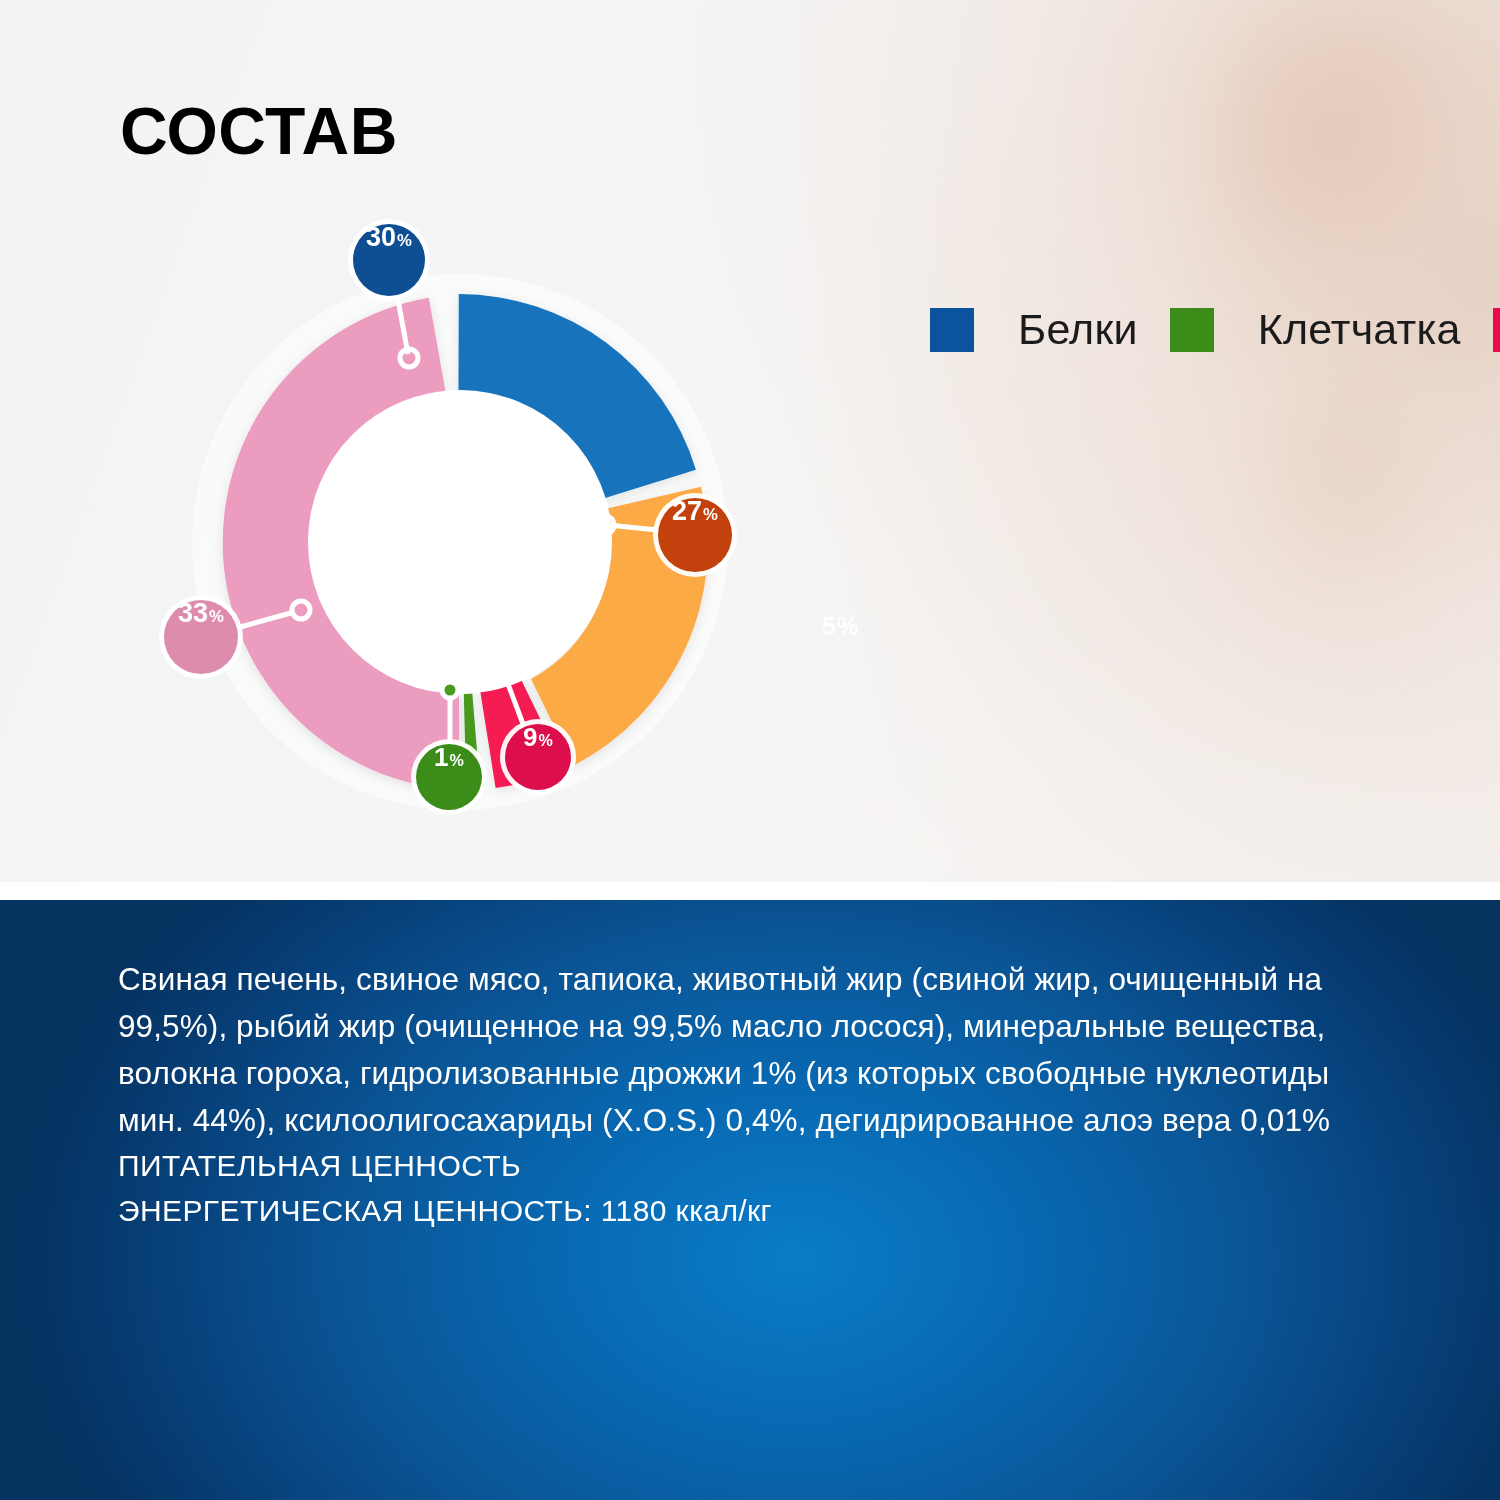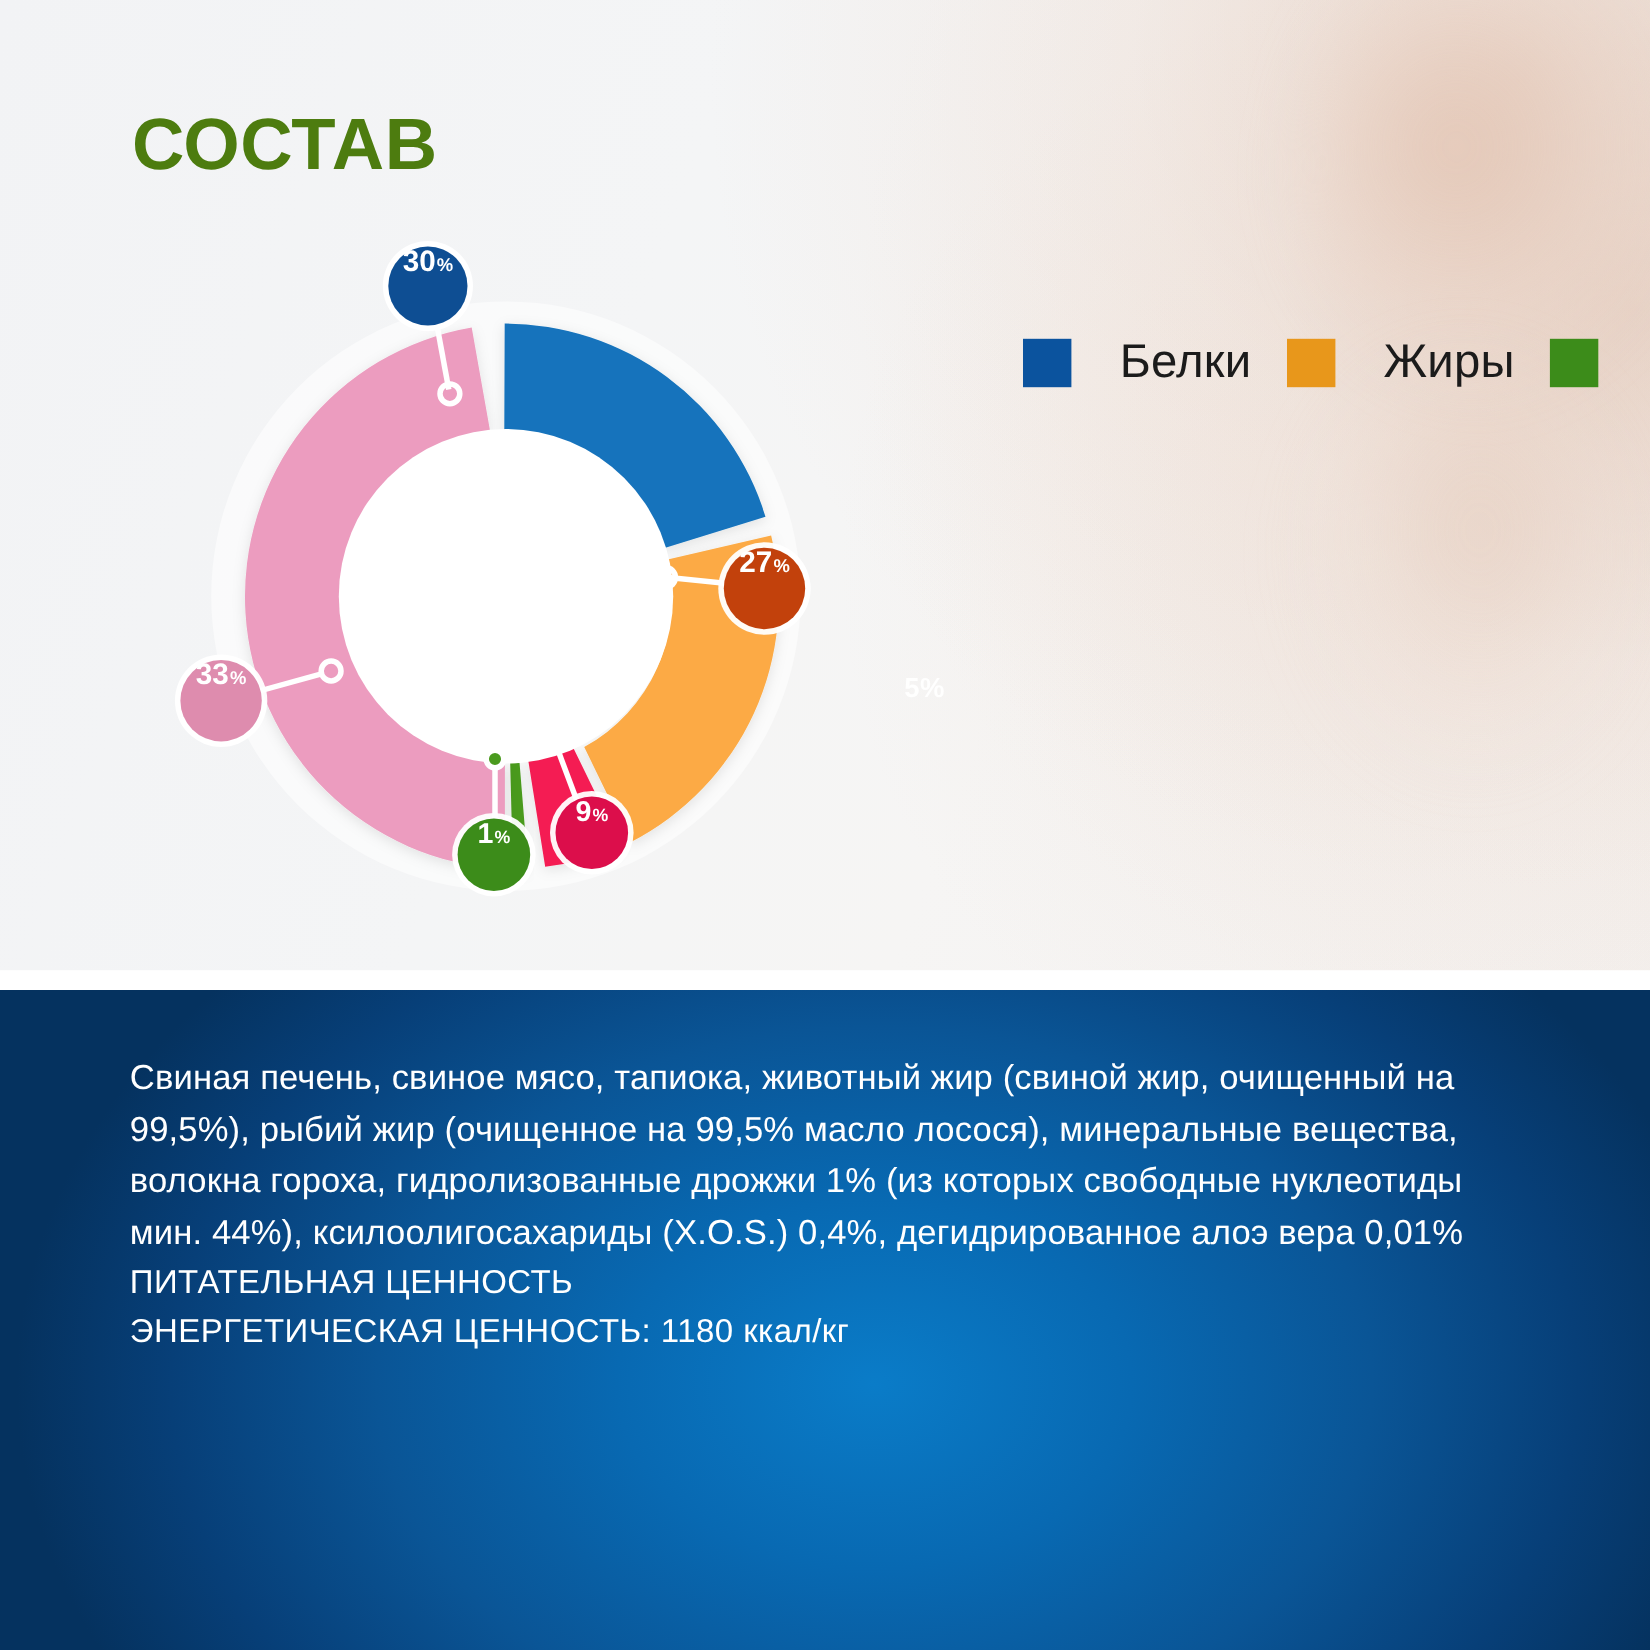--- a/index.html
+++ b/index.html
@@ -41,21 +41,21 @@
     filter: blur(30px);
   }
 
   
   #page-title {
     position: absolute;
     left: 120px; top: 98px;
     font-size: 66px;
     font-weight: bold;
     letter-spacing: 0.5px;
-    color: #4d7c0f;
+    color: #000000;
     line-height: 1;
   }
 
   
   #donut-wrap {
     position: absolute;
     left: 180px; top: 262px;
     width: 560px; height: 560px;
   }
   #donut-svg { display: block; width: 560px; height: 560px; overflow: visible; }
@@ -220,24 +220,20 @@
   </div>
 
   <div id="ghost-label"><span>5</span><span>%</span></div>
 
   <div id="legend">
     <div class="legend-item">
       <span class="legend-swatch" style="background:#0B539E"></span>
       <span class="legend-label">Белки</span>
     </div>
     <div class="legend-item">
-      <span class="legend-swatch" style="background:#E8971B"></span>
-      <span class="legend-label">Жиры</span>
-    </div>
-    <div class="legend-item">
       <span class="legend-swatch" style="background:#3C8C1A"></span>
       <span class="legend-label">Клетчатка</span>
     </div>
     <div class="legend-item">
       <span class="legend-swatch" style="background:#EC0A4D"></span>
       <span class="legend-label">Зола</span>
     </div>
     <div class="legend-item">
       <span class="legend-swatch" style="background:#EA8FB6"></span>
     </div>

